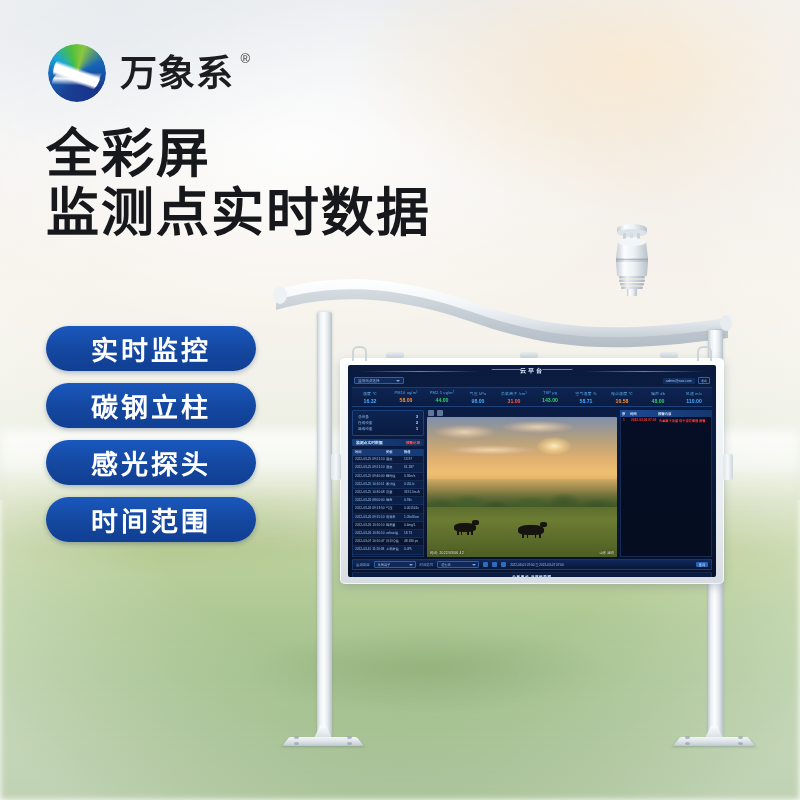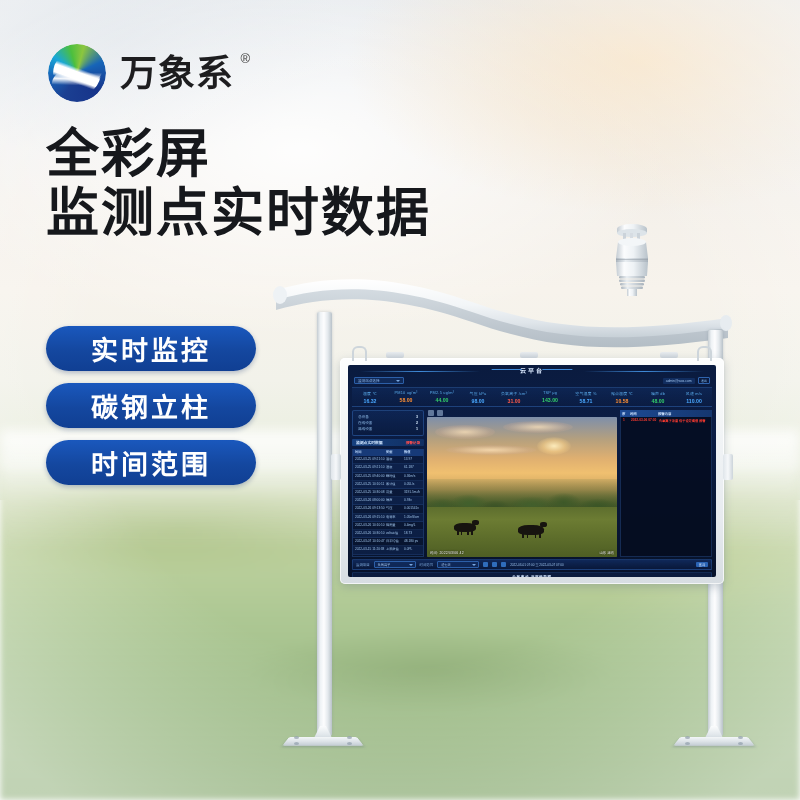--- a/index.html
+++ b/index.html
@@ -666,16 +666,17 @@
   </div>
 
   <div class="headline">
     <div class="l1">全彩屏</div>
     <div class="l2">监测点实时数据</div>
   </div>
 
   <div class="badges">
     <div class="badge">实时监控</div>
     <div class="badge">碳钢立柱</div>
+    <div class="badge">感光探头</div>
     <div class="badge">时间范围</div>
   </div>
 
 </div>
 
 </body></html>

